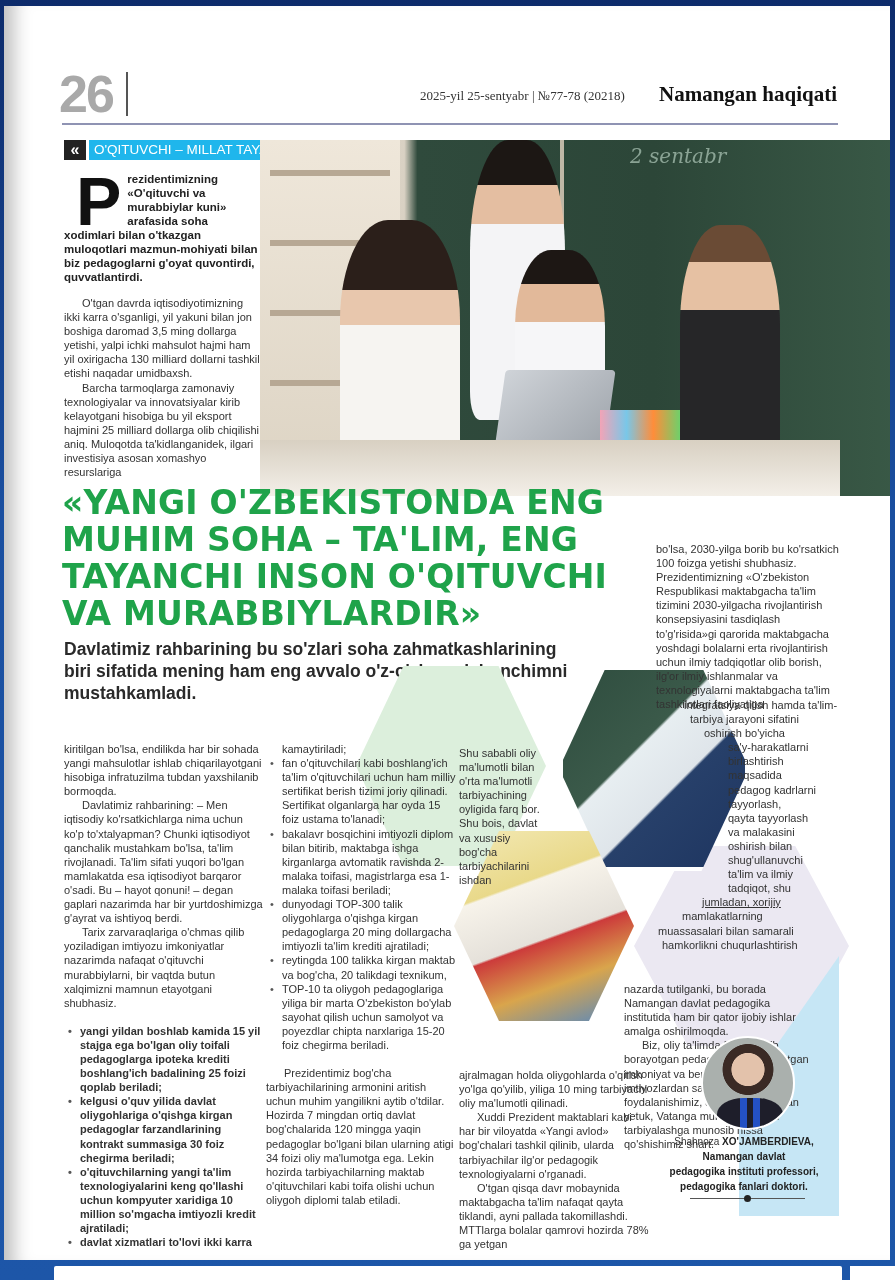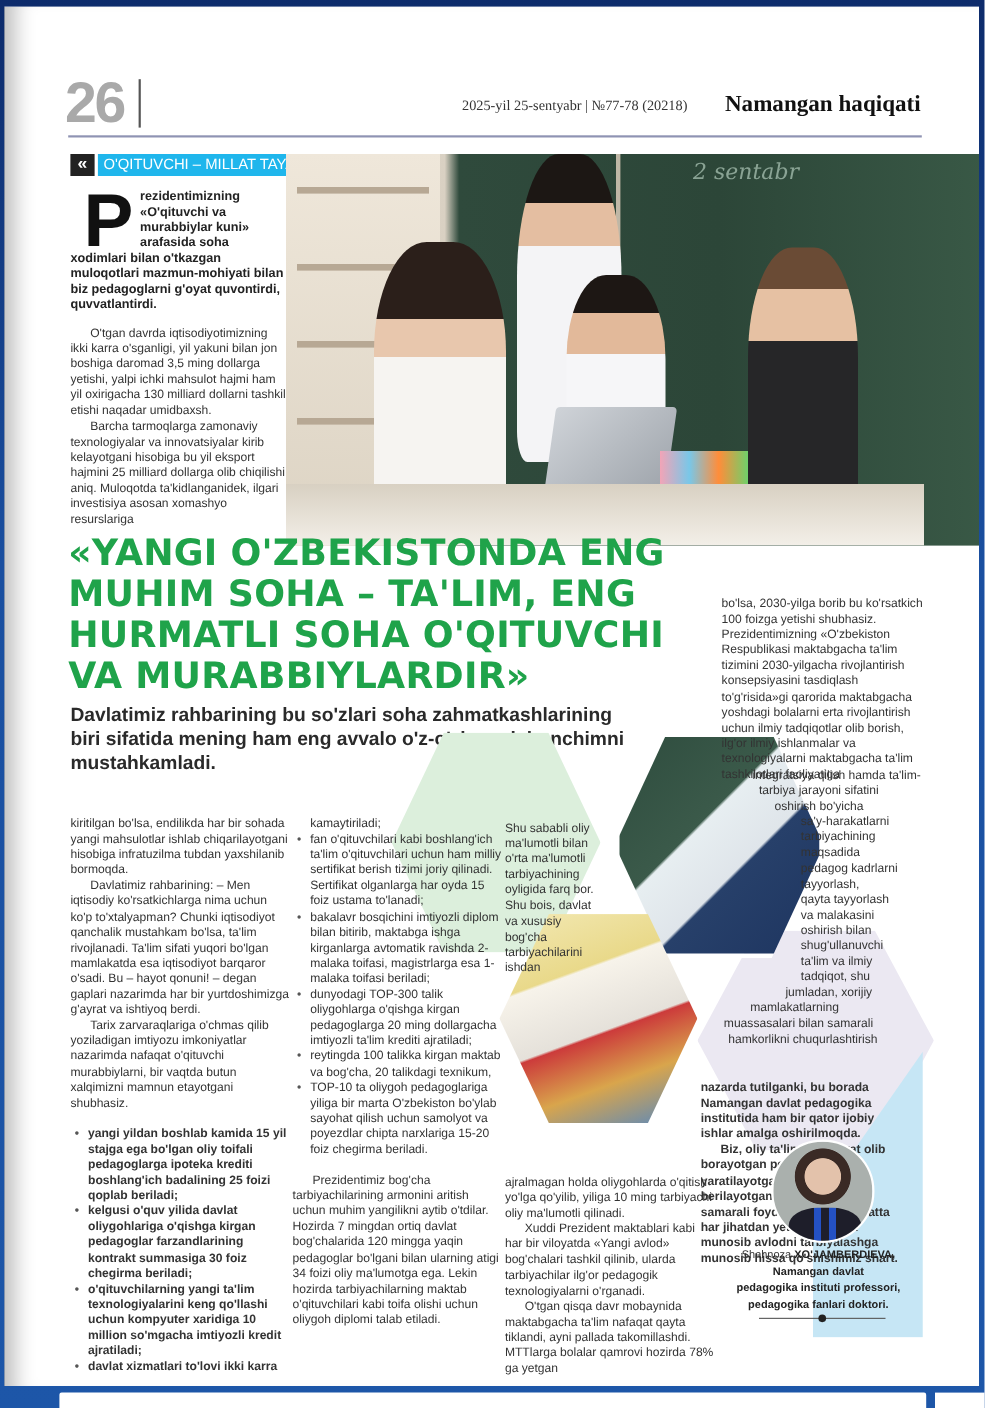--- a/index.html
+++ b/index.html
@@ -151,21 +151,21 @@
     <div class="fig" style="left:255px; top:110px; width:90px; height:190px; background:linear-gradient(180deg,#1d1714 0 18%,#e2b99a 18% 38%,#f6f6f8 38%);"></div>
     <div class="fig" style="left:420px; top:85px; width:100px; height:250px; background:linear-gradient(180deg,#6a4b35 0 15%,#e6c1a3 15% 34%,#262628 34%);"></div>
     <div style="position:absolute; left:240px; top:230px; width:110px; height:80px; background:linear-gradient(135deg,#cfd3d8,#9ea4ab); transform:skewX(-8deg); border-radius:4px;"></div>
     <div style="position:absolute; left:340px; top:270px; width:80px; height:50px; background:linear-gradient(90deg,#f2a4b7,#79c7e8,#ff8d3a,#6fd06a);"></div>
     <div class="desk"></div>
   </div>
 
   <div class="headline">
     <span class="line">«YANGI O'ZBEKISTONDA ENG</span>
     <span class="line">MUHIM SOHA – TA'LIM, ENG</span>
-    <span class="line">HURMATLI SOHA O'QITUVCHI</span>
+    <span class="line">TAYANCHI INSON O'QITUVCHI</span>
     <span class="line">VA MURABBIYLARDIR»</span>
   </div>
   <div class="deck">Davlatimiz rahbarining bu so'zlari soha zahmatkashlarining biri sifatida mening ham eng avvalo o'z-o'zimga ishonchimni mustahkamladi.</div>
 
   <div class="hex hex-green"></div>
   <div class="hex hex-lilac"></div>
   <div class="tri-blue"></div>
   <div class="hex hex-photo1"></div>
   <div class="hex hex-photo2"></div>
 
@@ -204,36 +204,36 @@
   </div>
 
   <div class="col" style="left:652px; top:506px; width:186px;">
     <p class="noind">bo'lsa,  2030-yilga borib bu ko'rsatkich  100 foizga yetishi shubhasiz. Prezidentimizning «O'zbekiston Respublikasi maktabgacha ta'lim tizimini 2030-yilgacha rivojlantirish konsepsiyasini tasdiqlash to'g'risida»gi qarorida   maktabgacha yoshdagi bolalarni erta rivojlantirish uchun ilmiy tadqiqotlar olib borish, ilg'or ilmiy ishlanmalar va texnologiyalarni maktabgacha ta'lim tashkilotlari faoliyatiga</p>
   </div>
   <div class="col" style="left:680px; top:692px; width:160px; text-align:left;">
     <div style="margin-left:0px;">integratsiya qilish hamda ta'lim-</div>
     <div style="margin-left:6px;">tarbiya jarayoni sifatini</div>
     <div style="margin-left:20px;">oshirish bo'yicha</div>
     <div style="margin-left:44px;">sa'y-harakatlarni</div>
-    <div style="margin-left:44px;">tarbiyachining</div>
+    <div style="margin-left:44px;">birlashtirish</div>
     <div style="margin-left:44px;">maqsadida</div>
     <div style="margin-left:44px;">pedagog kadrlarni</div>
     <div style="margin-left:44px;">tayyorlash,</div>
     <div style="margin-left:44px;">qayta tayyorlash</div>
     <div style="margin-left:44px;">va malakasini</div>
     <div style="margin-left:44px;">oshirish bilan</div>
     <div style="margin-left:44px;">shug'ullanuvchi</div>
     <div style="margin-left:44px;">ta'lim va ilmiy</div>
     <div style="margin-left:44px;">tadqiqot, shu</div>
-    <div style="margin-left:30px;">jumladan, xorijiy</div>
+    <div style="margin-left:18px;text-decoration:underline;">jumladan, xorijiy</div>
     <div style="margin-left:-2px;">mamlakatlarning</div>
     <div style="margin-left:-26px;">muassasalari bilan samarali</div>
     <div style="margin-left:-22px;">hamkorlikni chuqurlashtirish</div>
   </div>
-  <div class="col" style="left:633px; top:946px; width:186px;font-weight:bold;">
+  <div class="col" style="left:620px; top:946px; width:186px;">
     <p class="noind">nazarda tutilganki, bu borada Namangan davlat pedagogika institutida ham bir qator ijobiy ishlar amalga oshirilmoqda.</p>
     <p>Biz, oliy ta'limda faoliyat olib borayotgan pedagoglar yaratilayotgan   imkoniyat  va berilayotgan imtiyozlardan samarali foydalanishimiz, albatta  har jihatdan yetuk, Vatanga munosib avlodni tarbiyalashga munosib hissa qo'shishimiz shart.</p>
   </div>
 
   <div class="avatar"></div>
   <div class="byline">
     <div><span>Shahnoza</span> <b>XO'JAMBERDIEVA,</b></div>
     <div><b>Namangan davlat</b></div>
     <div><b>pedagogika instituti professori,</b></div>
     <div><b>pedagogika fanlari doktori.</b></div>

